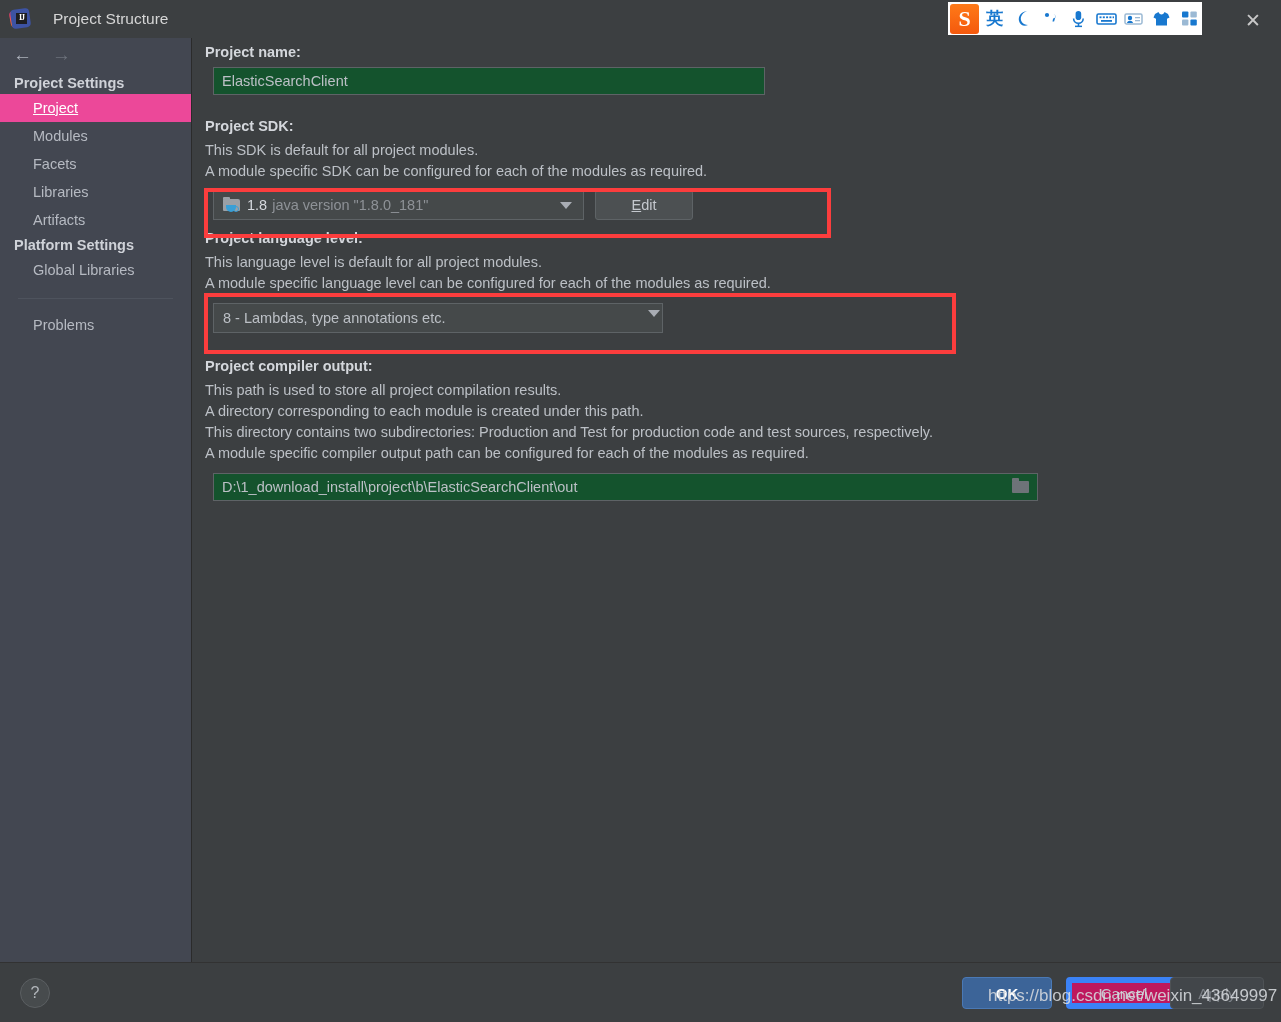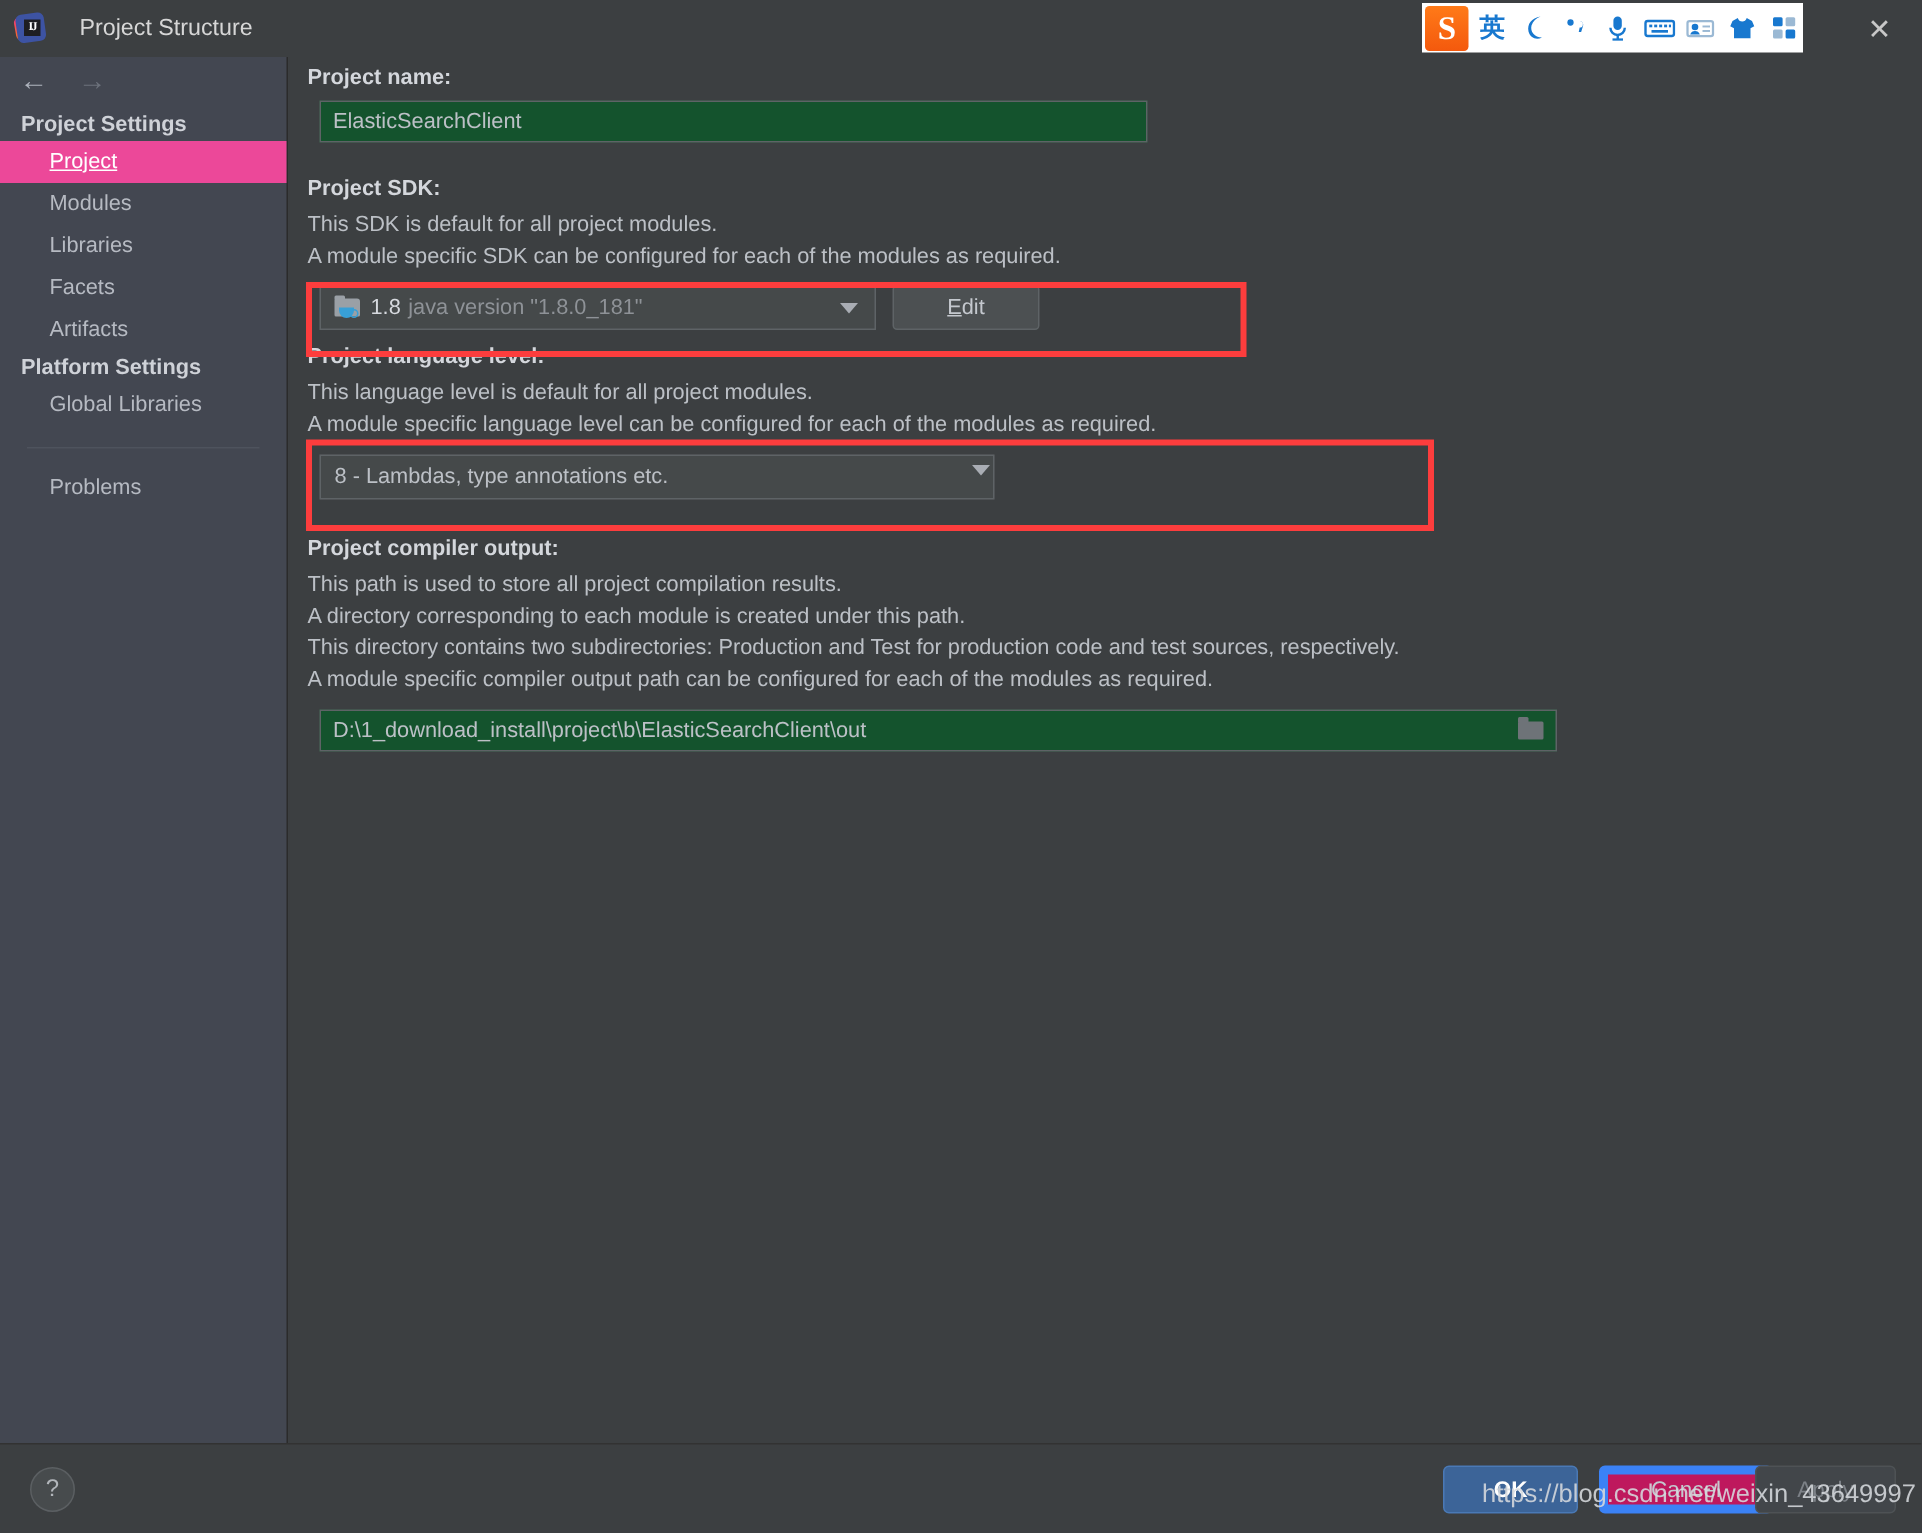--- a/index.html
+++ b/index.html
@@ -433,22 +433,22 @@
 <div id="sidebar">
   <div id="nav-arrows">
     <span class="arrow-back">←</span>
     <span class="arrow-fwd">→</span>
   </div>
 
   <div class="group-header">Project Settings</div>
 
   <div class="nav-item selected">Project</div>
   <div class="nav-item">Modules</div>
+  <div class="nav-item">Facets</div>
   <div class="nav-item">Libraries</div>
-  <div class="nav-item">Facets</div>
   <div class="nav-item">Artifacts</div>
 
   <div class="group-header">Platform Settings</div>
 
   <div class="nav-item">Global Libraries</div>
 
   <div id="sidebar-divider"></div>
 
   <div class="nav-item">Problems</div>
 </div>

